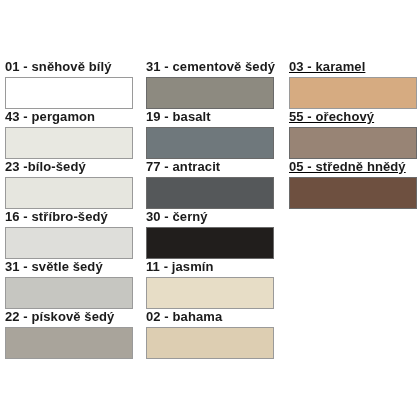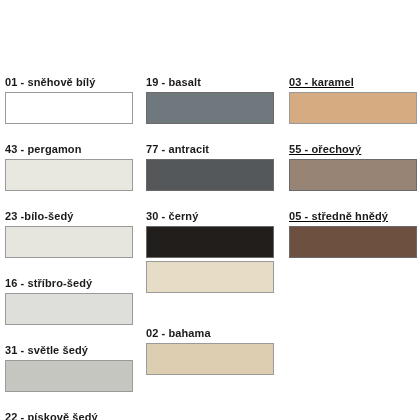--- a/index.html
+++ b/index.html
@@ -27,28 +27,27 @@
   .col-0 { left: 5px; }
   .col-1 { left: 146px; }
   .col-2 { left: 289px; text-decoration: underline; }
 
   .swatch-item {
     height: 50px;
     margin: 0;
     padding: 0;
   }
   .swatch-label {
-    font-size: 11px;
+    font-size: 13px;
     font-weight: bold;
     color: #1a1a1a;
     line-height: 1;
     letter-spacing: 0.1px;
     padding-bottom: 4px;
     white-space: nowrap;
-    margin-top: 17px;
   }
   .swatch-chip {
     width: 128px;
     height: 32px;
     box-sizing: border-box;
     border: 1px solid #9a9a9a;
   }
   .swatch-chip.dark-chip {
     border-color: #6a6a6a;
   }
@@ -80,32 +79,37 @@
       <div class="swatch-chip" style="background-color: rgb(198, 198, 193);"></div>
     </div>
     <div class="swatch-item">
       <div class="swatch-label">22 - pískově šedý</div>
       <div class="swatch-chip" style="background-color: rgb(169, 164, 155);"></div>
     </div>
   </div>
 
   <div class="column col-1">
     <div class="swatch-item">
+      <div class="swatch-label">31 - cementově šedý</div>
+      <div class="swatch-chip dark-chip" style="background-color: rgb(141, 138, 128);"></div>
+    </div>
+    <div class="swatch-item">
       <div class="swatch-label">19 - basalt</div>
       <div class="swatch-chip dark-chip" style="background-color: rgb(111, 120, 124);"></div>
     </div>
     <div class="swatch-item">
       <div class="swatch-label">77 - antracit</div>
       <div class="swatch-chip dark-chip" style="background-color: rgb(85, 88, 90);"></div>
     </div>
     <div class="swatch-item">
       <div class="swatch-label">30 - černý</div>
       <div class="swatch-chip dark-chip" style="background-color: rgb(33, 30, 28);"></div>
     </div>
     <div class="swatch-item">
+      <div class="swatch-label">11 - jasmín</div>
       <div class="swatch-chip" style="background-color: rgb(231, 221, 198);"></div>
     </div>
     <div class="swatch-item">
       <div class="swatch-label">02 - bahama</div>
       <div class="swatch-chip" style="background-color: rgb(221, 206, 178);"></div>
     </div>
   </div>
 
   <div class="column col-2">
     <div class="swatch-item">

